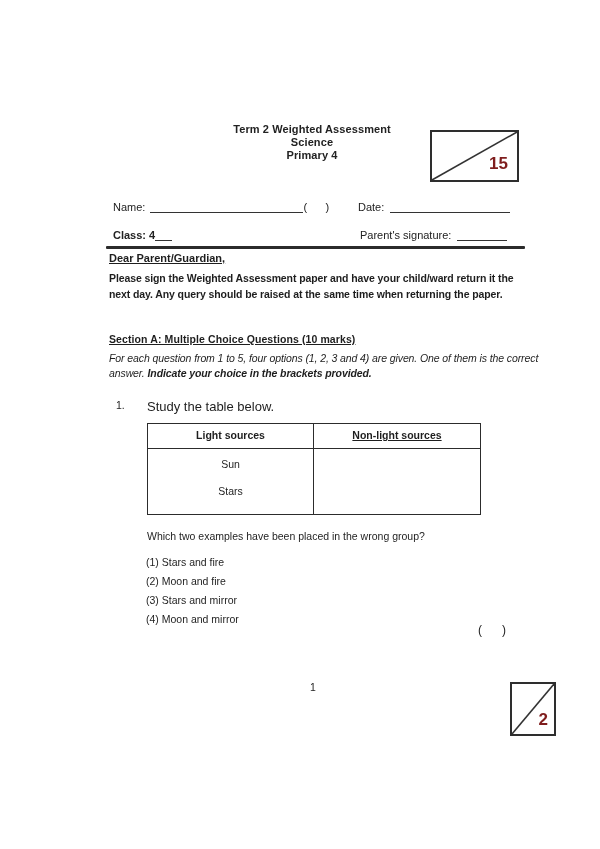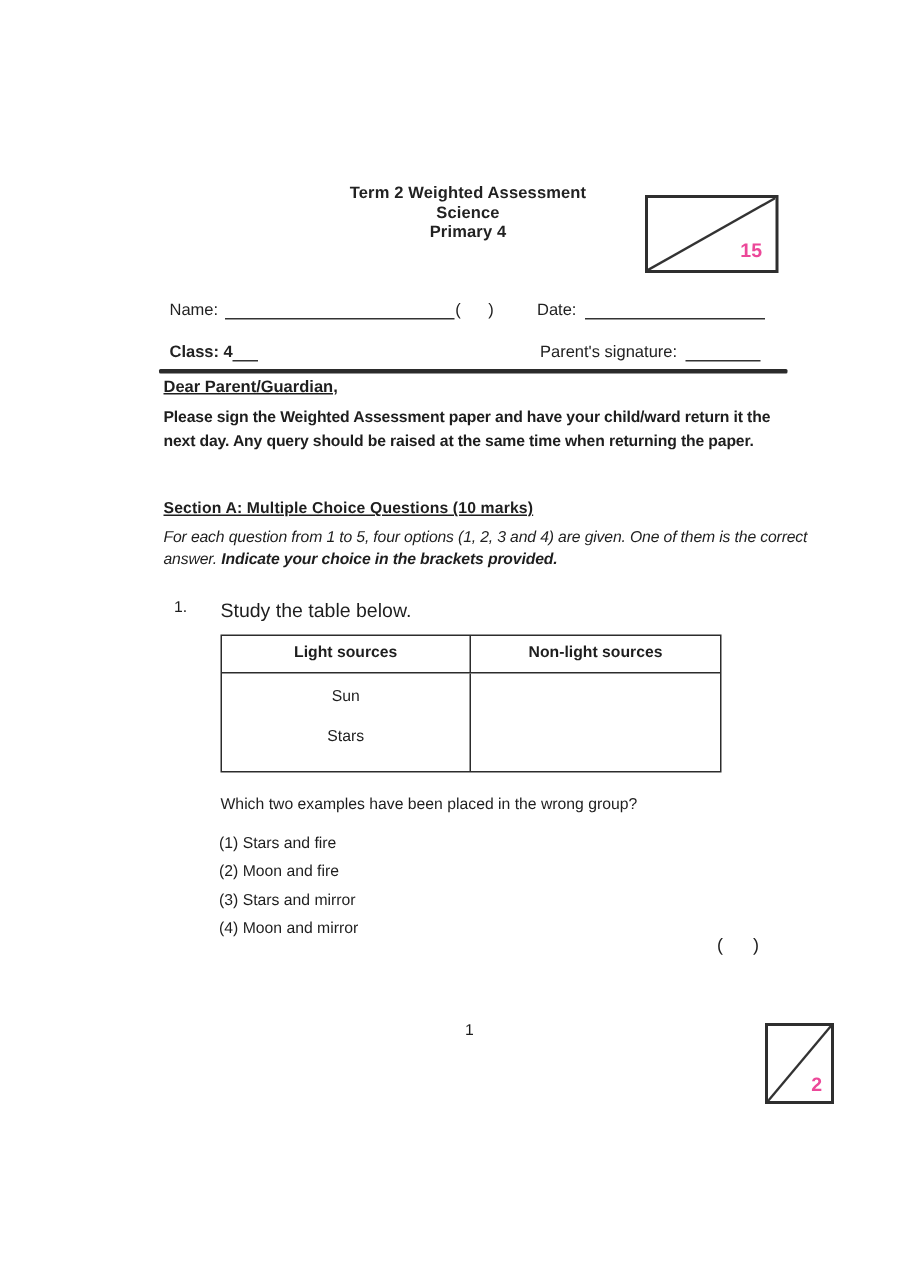--- a/index.html
+++ b/index.html
@@ -14,21 +14,21 @@
 
   
   .header-block{
     top:123px;left:62px;width:500px;text-align:center;
     font-size:11px;line-height:13px;font-weight:bold;letter-spacing:.1px;color:#222;
   }
 
   
   .score-box{border:2px solid #2e2e2e;background:#fff;}
   .score-box svg{position:absolute;top:0;left:0;width:100%;height:100%;}
-  .score-box .score-val{position:absolute;font-weight:bold;font-size:13px;color:#ec4899;}
+  .score-box .score-val{position:absolute;font-weight:bold;font-size:17px;color:#7f1d1d;}
   .box-top{top:130px;left:430px;width:85px;height:48px;}
   .box-top .score-val{right:9px;bottom:6px;}
   .box-bottom{top:682px;left:510px;width:42px;height:50px;}
   .box-bottom .score-val{right:6px;bottom:4px;}
 
   
   .field{font-size:11px;color:#222;}
   .uline{display:inline-block;border-bottom:1.3px solid #333;height:11px;vertical-align:bottom;}
 
   
@@ -47,21 +47,21 @@
   .q-prompt{top:399px;left:147px;font-size:13px;}
 
   
   .q-table{top:423px;left:147px;width:334px;height:92px;border:1.5px solid #2c2c2c;
            font-size:10.5px;box-sizing:border-box;}
   .q-table .hdr{display:flex;height:24px;border-bottom:1.5px solid #2c2c2c;font-weight:bold;}
   .q-table .hdr .cell{line-height:23px;text-align:center;box-sizing:border-box;}
   .q-table .body{display:flex;height:65px;}
   .q-table .col{box-sizing:border-box;padding-top:2px;}
   .q-table .c1{width:166px;border-right:1.5px solid #2c2c2c;}
-  .q-table .c2{flex:1;}
+  .q-table .c2{flex:1;text-decoration:underline;}
   .q-table .body .line{height:27px;line-height:27px;text-align:center;}
 
   .q-text{top:530px;left:147px;font-size:10.5px;}
   .options{top:553px;left:146px;font-size:10.5px;}
   .options .opt{height:19px;line-height:19px;}
   .answer-brackets{top:623px;left:478px;font-size:12px;}
 
   .page-number{top:681px;left:306px;width:14px;text-align:center;font-size:10.5px;}
 </style>
 </head>

